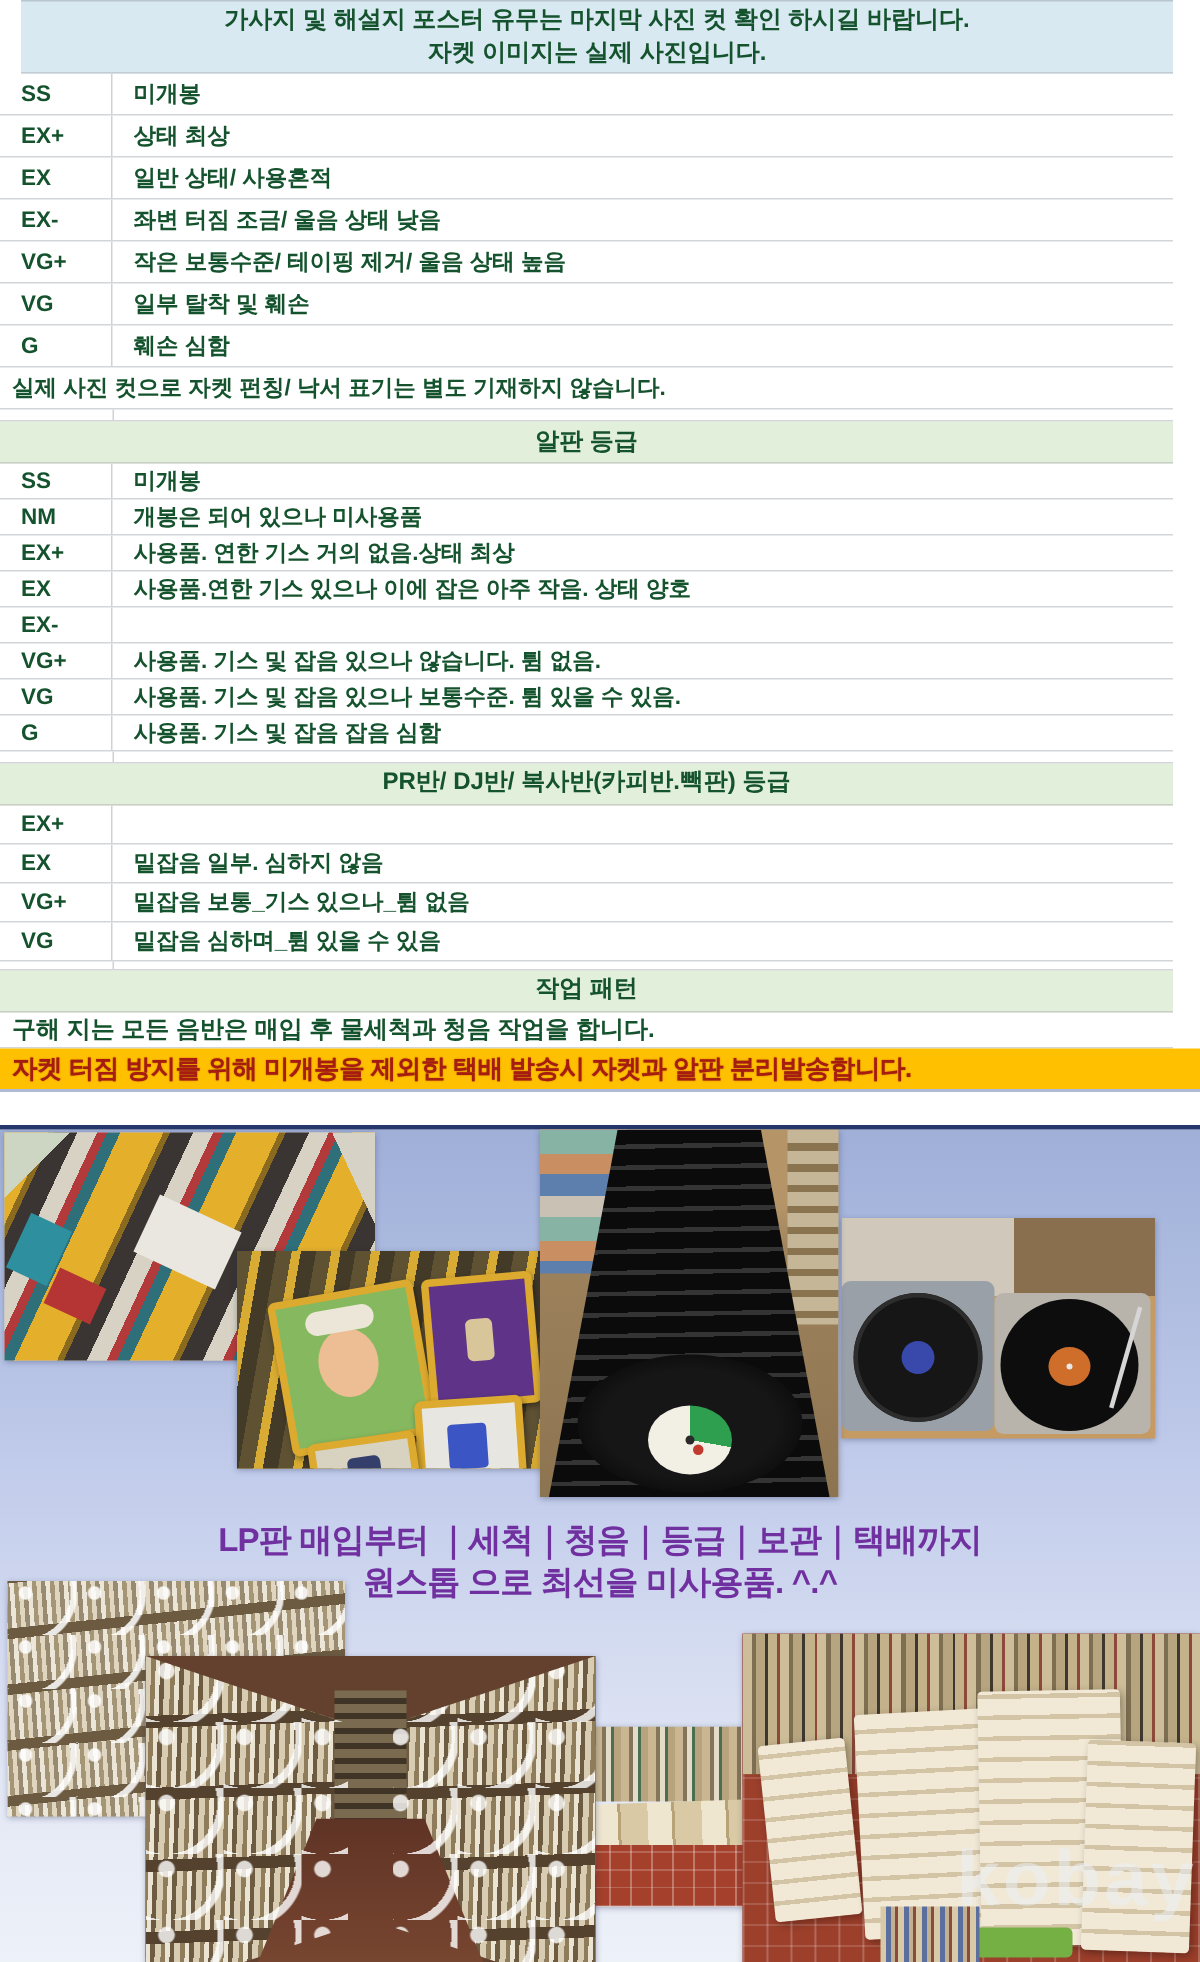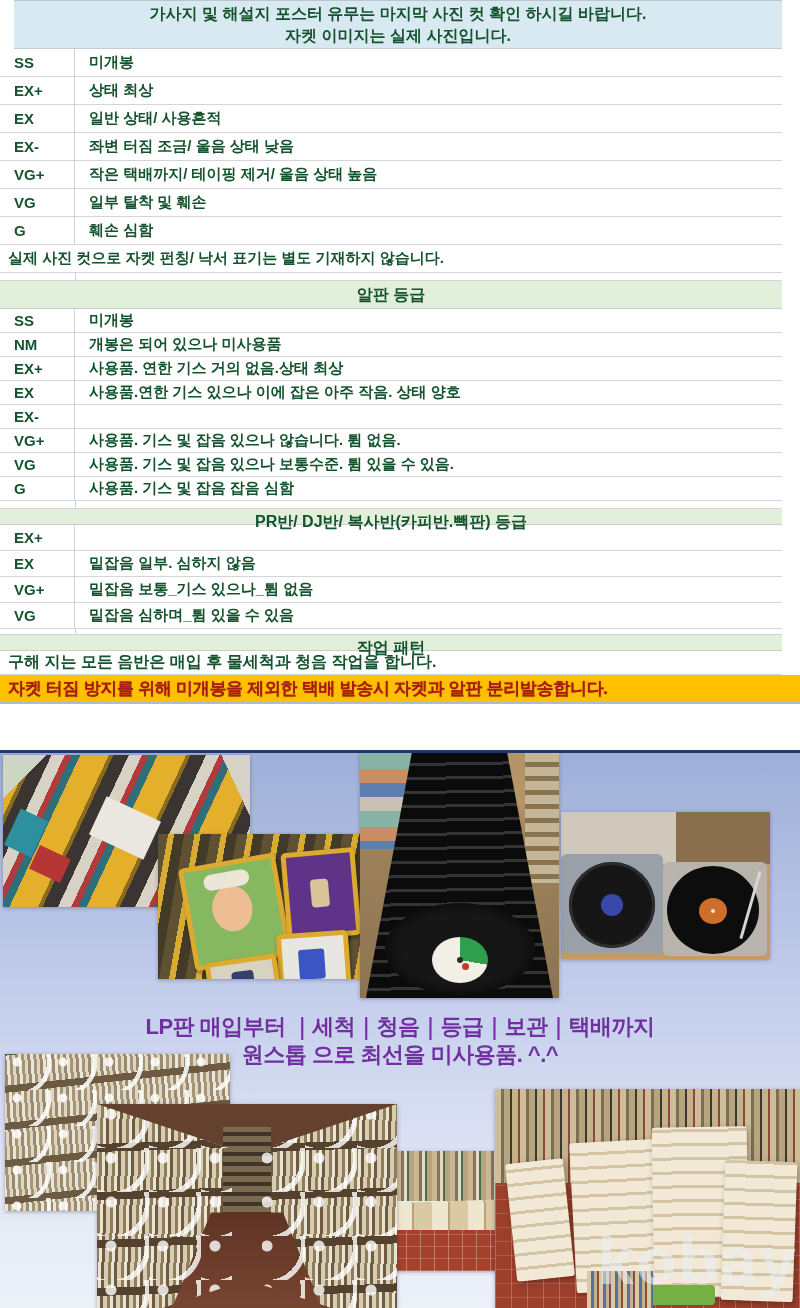--- a/index.html
+++ b/index.html
@@ -2,21 +2,21 @@
 <html><head>
 <meta charset="utf-8">
 <style>
   html,body{margin:0;padding:0;}
   body{width:800px;height:1308px;background:#ffffff;font-family:"Liberation Sans","DejaVu Sans",sans-serif;position:relative;overflow:hidden;-webkit-font-smoothing:antialiased;}
   .sheet{width:782px;color:#14532d;font-weight:bold;}
   
   .blue-header{margin-left:14px;width:768px;height:49px;background:#d8e9f1;border-top:1px solid #b9c6ce;border-bottom:1px solid #c4ccd2;box-sizing:border-box;
     display:flex;flex-direction:column;justify-content:center;text-align:center;font-size:16px;line-height:22px;}
   
-  .green-header{width:782px;height:16px;background:#e2efda;border-bottom:1px solid #c9cfc4;box-sizing:border-box;
+  .green-header{width:782px;height:28px;background:#e2efda;border-bottom:1px solid #c9cfc4;box-sizing:border-box;
     text-align:center;font-size:16px;line-height:26px;}
   .green-header.h284{height:28px;line-height:27px;}
   
   .rows .row{display:flex;box-sizing:border-box;border-bottom:1px solid #d3d6d8;text-align:center;}
   .rows .code{width:75px;box-sizing:border-box;padding-left:14px;border-right:1px solid #cfd2d4;font-size:15px;display:flex;align-items:center;}
   .rows .desc{flex:1;padding-left:14px;font-size:15px;display:flex;align-items:center;}
   .rows-a .row{height:28px;}
   .rows-b .row{height:24px;}
   .rows-c .row{height:26px;}
   .note-row{width:782px;box-sizing:border-box;border-bottom:1px solid #d3d6d8;font-size:15px;display:flex;align-items:center;padding-left:8px;}
@@ -108,21 +108,21 @@
   #p7 .floor{left:0;top:42%;width:100%;height:58%;background-color:#9c3f2b;
     background-image:repeating-linear-gradient(90deg,rgba(255,255,255,.22) 0 1px,rgba(0,0,0,0) 1px 16px),repeating-linear-gradient(0deg,rgba(255,255,255,.15) 0 1px,rgba(0,0,0,0) 1px 14px);}
   .stackbox{background:repeating-linear-gradient(0deg,#f1e8d6 0 11px,#d2c4a5 11px 14px);border-radius:3px;box-shadow:2px 2px 6px rgba(0,0,0,.3);}
   #p7 .s1{left:16px;top:72px;width:58px;height:118px;transform:rotate(-6deg);}
   #p7 .s2{left:78px;top:52px;width:90px;height:150px;transform:rotate(-3deg);}
   #p7 .s3{left:158px;top:38px;width:95px;height:170px;transform:rotate(-1deg);}
   #p7 .s4{left:228px;top:72px;width:72px;height:140px;transform:rotate(2deg);}
   #p7 .crate{left:150px;top:196px;width:70px;height:20px;background:#74b043;border-radius:4px;}
   #p7 .recs{left:92px;top:182px;width:66px;height:38px;background:repeating-linear-gradient(90deg,#d8c9a8 0 4px,#5a6f9e 4px 7px,#c2b090 7px 10px,#8a4a3c 10px 12px);}
   
-  .watermark{position:absolute;right:2px;top:470px;z-index:4;font-weight:bold;font-size:66px;letter-spacing:2px;color:rgba(235,238,244,.55);font-family:"Liberation Sans",sans-serif;}
+  .watermark{position:absolute;right:2px;top:470px;z-index:4;font-weight:bold;font-size:52px;letter-spacing:2px;color:rgba(235,238,244,.55);font-family:"Liberation Sans",sans-serif;}
 </style>
 </head>
 <body>
 
 <div class="sheet">
   <div class="blue-header">
     <div>가사지 및 해설지 포스터 유무는 마지막 사진 컷 확인 하시길 바랍니다.</div>
     <div>자켓 이미지는 실제 사진입니다.</div>
   </div>
   <div class="rows rows-a">
@@ -137,21 +137,21 @@
       <div class="row">
         <div class="code">EX</div>
         <div class="desc">일반 상태/ 사용흔적</div>
       </div>
       <div class="row">
         <div class="code">EX-</div>
         <div class="desc">좌변 터짐 조금/ 울음 상태 낮음</div>
       </div>
       <div class="row">
         <div class="code">VG+</div>
-        <div class="desc">작은 택배까지/ 테이핑 제거/ 울음 상태 높음</div>
+        <div class="desc">작은 보통수준/ 테이핑 제거/ 울음 상태 높음</div>
       </div>
       <div class="row">
         <div class="code">VG</div>
         <div class="desc">일부 탈착 및 훼손</div>
       </div>
       <div class="row">
         <div class="code">G</div>
         <div class="desc">훼손 심함</div>
       </div>
     </div>

